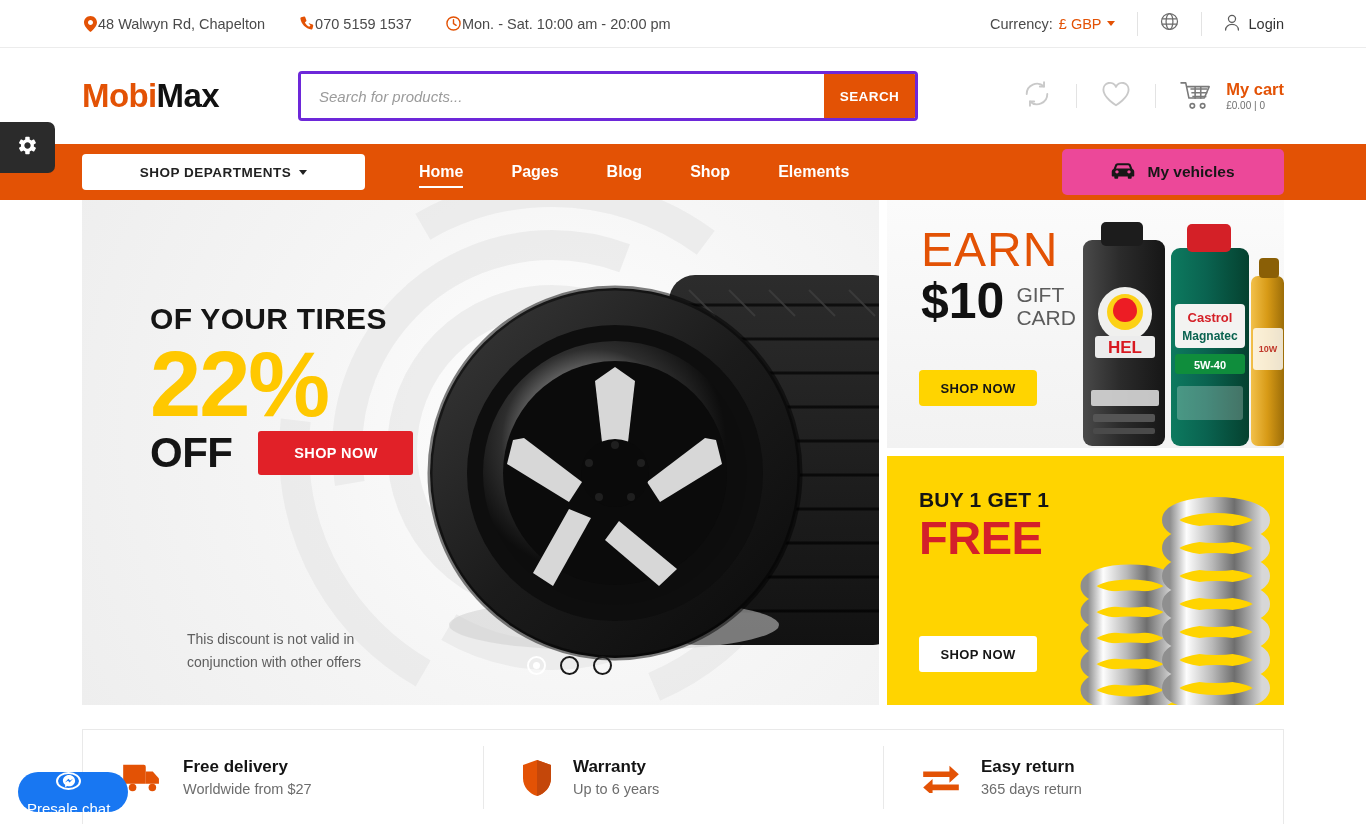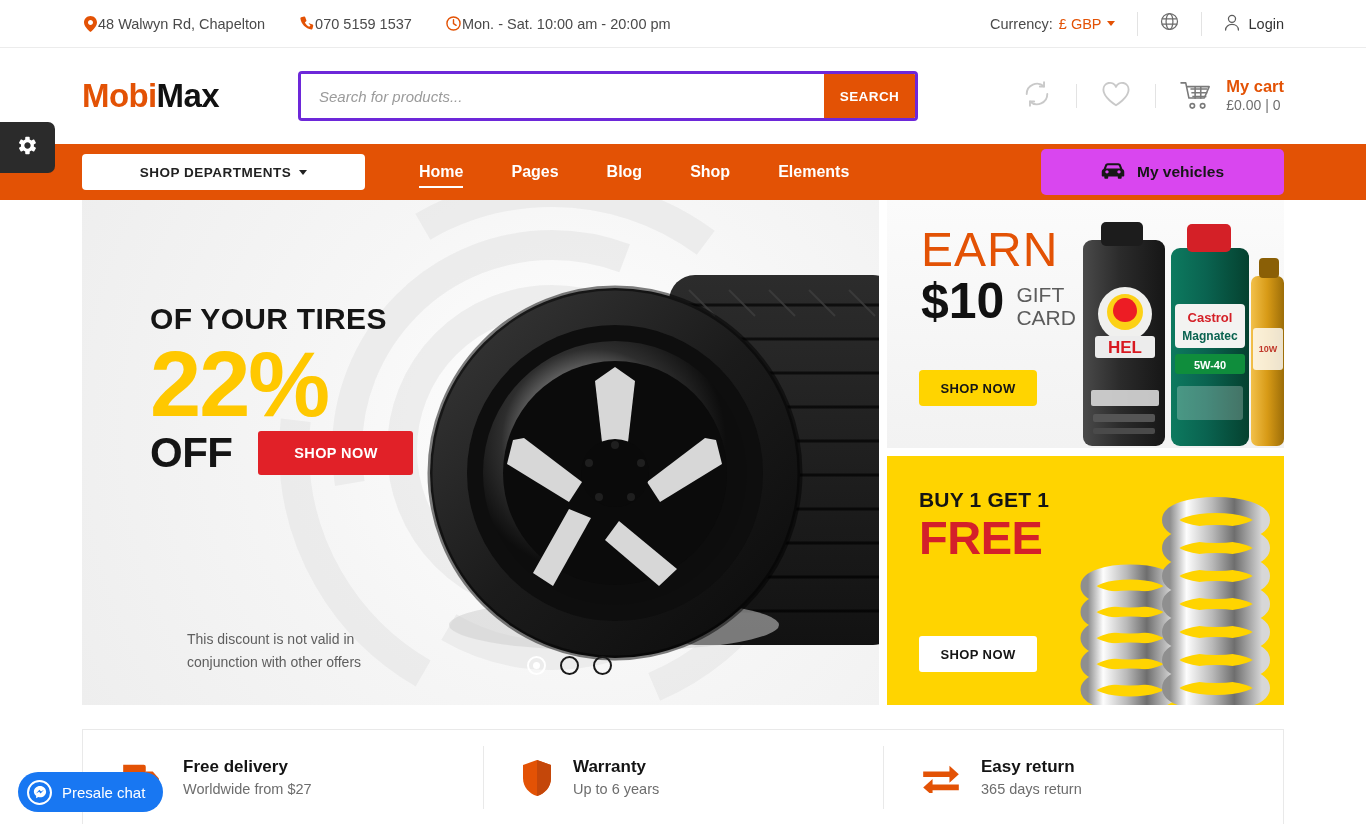--- a/index.html
+++ b/index.html
@@ -55,21 +55,21 @@
   .search-btn {
     width: 91px; background: #E35205; color: #fff;
     border: none; font-size: 13.5px; font-weight: 700; letter-spacing: 0.4px;
     cursor: pointer; font-family: "Liberation Sans", sans-serif;
   }
   .header-right { margin-left: auto; display: flex; align-items: center; }
   .hicon { padding: 0 24px; color: #c9c9c9; display: flex; align-items: center; }
   .cartbox { padding-left: 24px; display: flex; align-items: center; gap: 12px; }
   .cart-ic { color: #7a7a7a; display: flex; }
   .cart-txt .ct1 { font-size: 16.5px; font-weight: 700; color: #E35205; line-height: 1.15; }
-  .cart-txt .ct2 { font-size: 14px; color: #6f6f6f; line-height: 1.3; }
+  .cart-txt .ct2 { font-size: 10px; color: #6f6f6f; line-height: 1.3; }
 
   
   .navbar {
     height: 56px; background: #E35205;
     display: flex; align-items: center;
     padding: 0 82px; position: relative;
   }
   .depts {
     width: 283px; height: 36px; background: #fff;
     border-radius: 4px;
@@ -82,21 +82,21 @@
     color: #fff; font-size: 16px; font-weight: 700;
     padding: 0 24px; position: relative; line-height: 36px;
     cursor: pointer; white-space: nowrap;
   }
   .navlink.active::after {
     content: ""; position: absolute; left: 24px; right: 24px; bottom: 2px;
     height: 2px; background: #fff;
   }
   .vehicles {
     margin-left: auto;
-    width: 243px; height: 46px; background: #d946ef;
+    width: 222px; height: 46px; background: #ec4899;
     border-radius: 5px; display: flex; align-items: center; justify-content: center; gap: 12px;
     font-size: 15.5px; font-weight: 700; color: #171717; cursor: pointer;
   }
 
   
   .geartab {
     position: absolute; left: 0; top: 122px;
     width: 55px; height: 51px; background: #2b2b2b;
     border-radius: 0 7px 7px 0;
     display: flex; align-items: center; justify-content: center;
@@ -184,20 +184,21 @@
   .feat-s { font-size: 14.5px; color: #6d6d6d; line-height: 1.5; }
 
   
   .chat {
     position: fixed; left: 18px; bottom: 12px; z-index: 60;
     background: #1877F2; color: #fff;
     height: 40px; border-radius: 21px;
     display: flex; align-items: center; gap: 10px;
     padding: 0 18px 0 9px; cursor: pointer;
     font-size: 15px;
+    flex-direction: column;
   }
   .chat-ic { width: 25px; height: 25px; border-radius: 50%; border: 2px solid #fff; display: flex; align-items: center; justify-content: center; }
 </style>
 </head>
 <body>
 
 <div class="topbar">
   <div class="topbar-left">
     <div class="tb-item">
       <span class="tb-icon">

